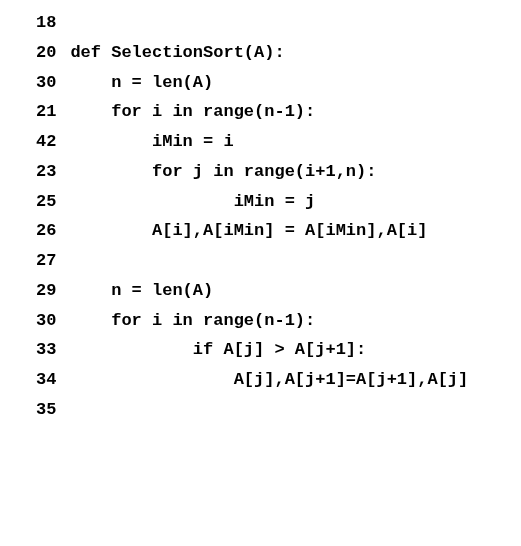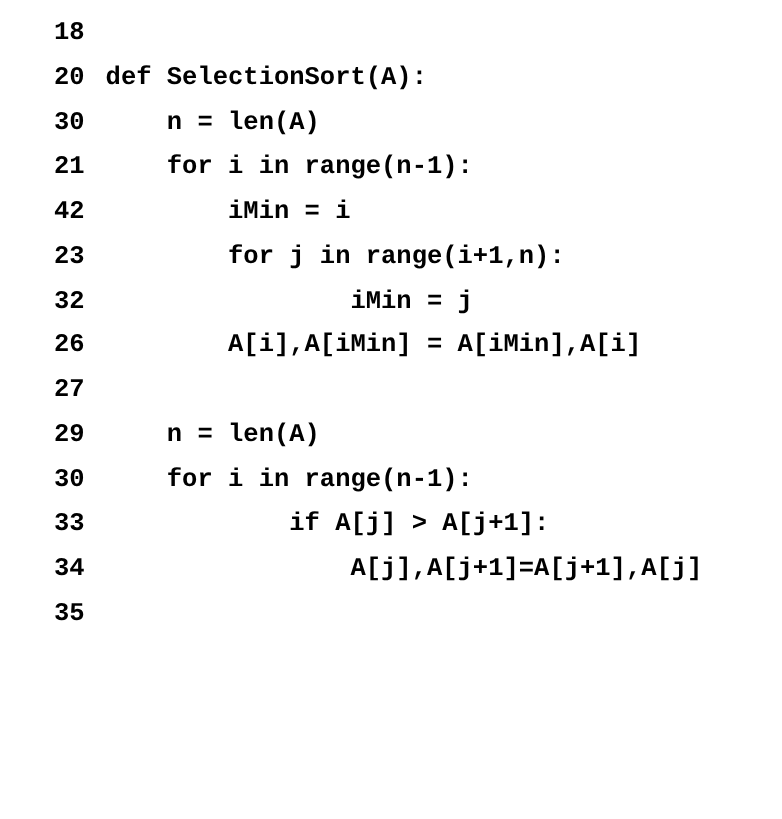--- a/index.html
+++ b/index.html
@@ -57,21 +57,21 @@
   </div>
   <div class="line">
     <span class="ln">42</span>
     <span class="code">        iMin = i</span>
   </div>
   <div class="line">
     <span class="ln">23</span>
     <span class="code">        for j in range(i+1,n):</span>
   </div>
   <div class="line">
-    <span class="ln">32</span>
+    <span class="ln">25</span>
     <span class="code">                iMin = j</span>
   </div>
   <div class="line">
     <span class="ln">26</span>
     <span class="code">        A[i],A[iMin] = A[iMin],A[i]</span>
   </div>
   <div class="line">
     <span class="ln">27</span>
     <span class="code"></span>
   </div>

